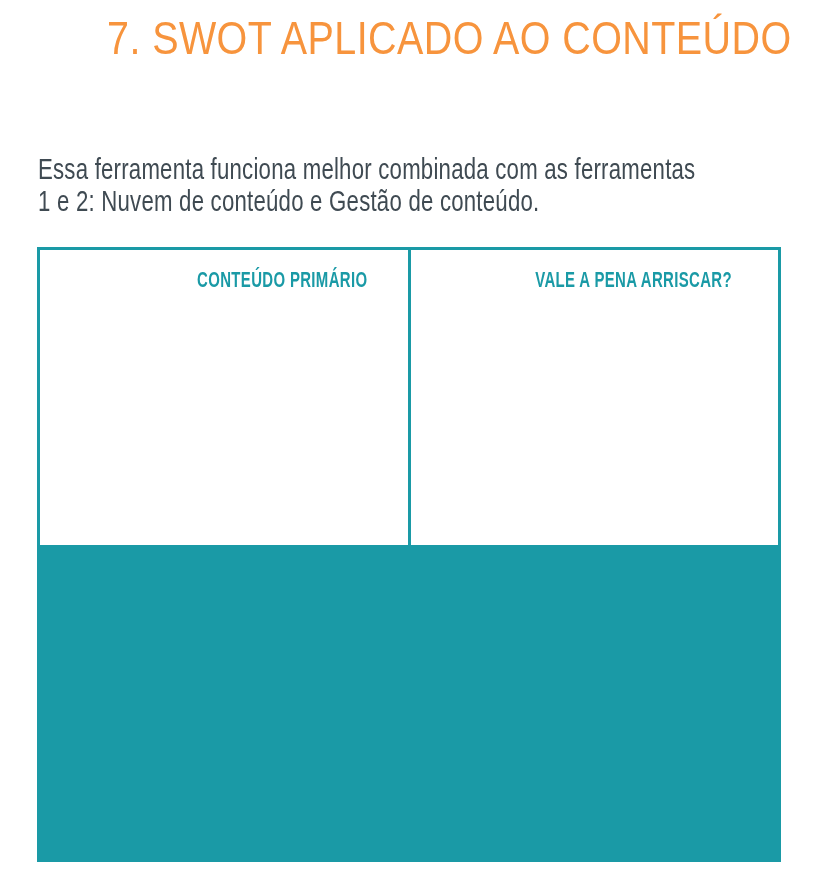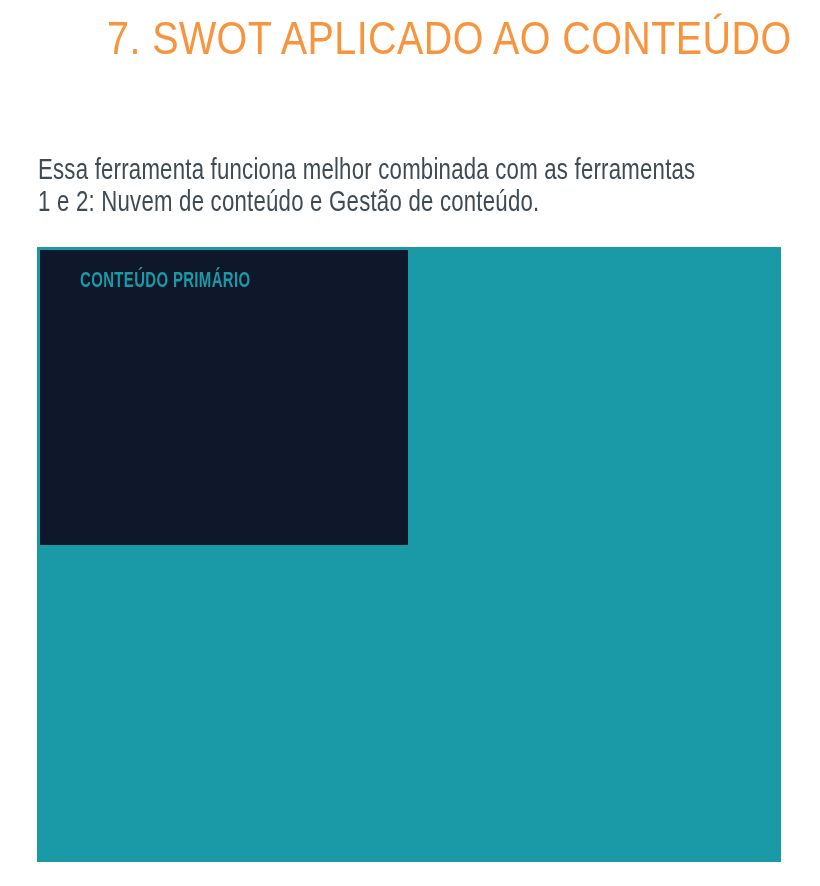--- a/index.html
+++ b/index.html
@@ -52,22 +52,22 @@
     height: 615px;
     box-sizing: border-box;
     border: 3px solid var(--grid-teal, #1A9AA6);
     background: var(--grid-teal, #1A9AA6);
     display: grid;
     grid-template-columns: 1fr 1fr;
     grid-template-rows: 295px 1fr;
     gap: 3px;
   }
   .swot-cell {
-    background: #0f172a;
-    text-align: left;
+    background: #ffffff;
+    text-align: right;
     padding-top: 19px;
     overflow: hidden;
   }
   .cell-label {
     display: inline-block;
     font-size: 22px;
     font-weight: 700;
     line-height: 1;
     letter-spacing: 0.5px;
     color: var(--grid-teal, #1A9AA6);
@@ -89,16 +89,19 @@
   </div>
 
   <div class="swot-grid">
 
     <div class="swot-cell">
       <div class="cell-label">CONTEÚDO PRIMÁRIO</div>
     </div>
 
 
 
+    <div class="swot-cell">
+      <div class="cell-label">VALE A PENA ARRISCAR?</div>
+    </div>
 
   </div>
 
 </div>
 
 </body></html>

